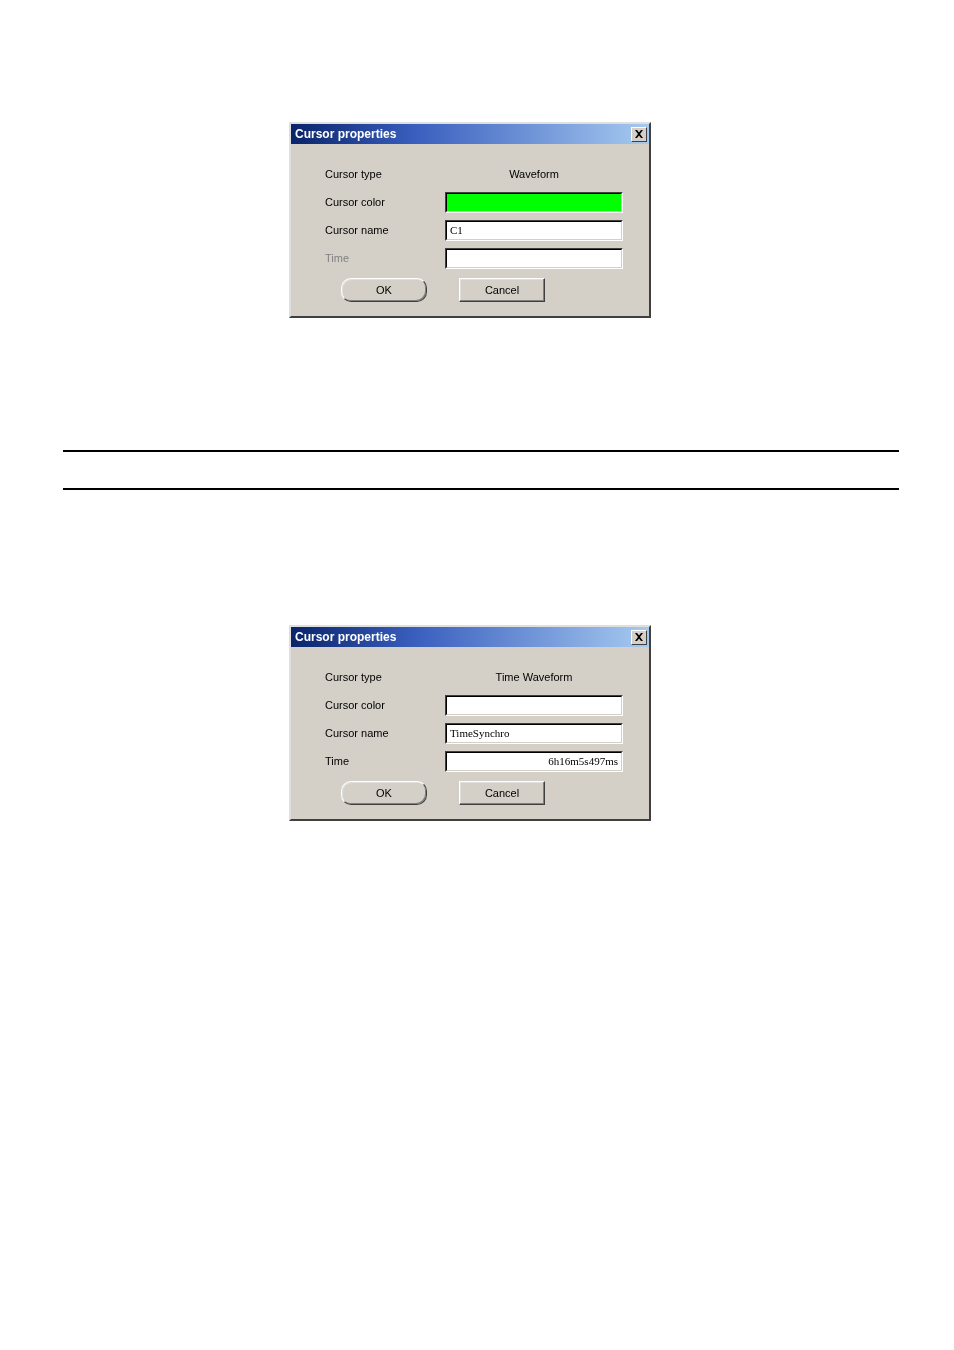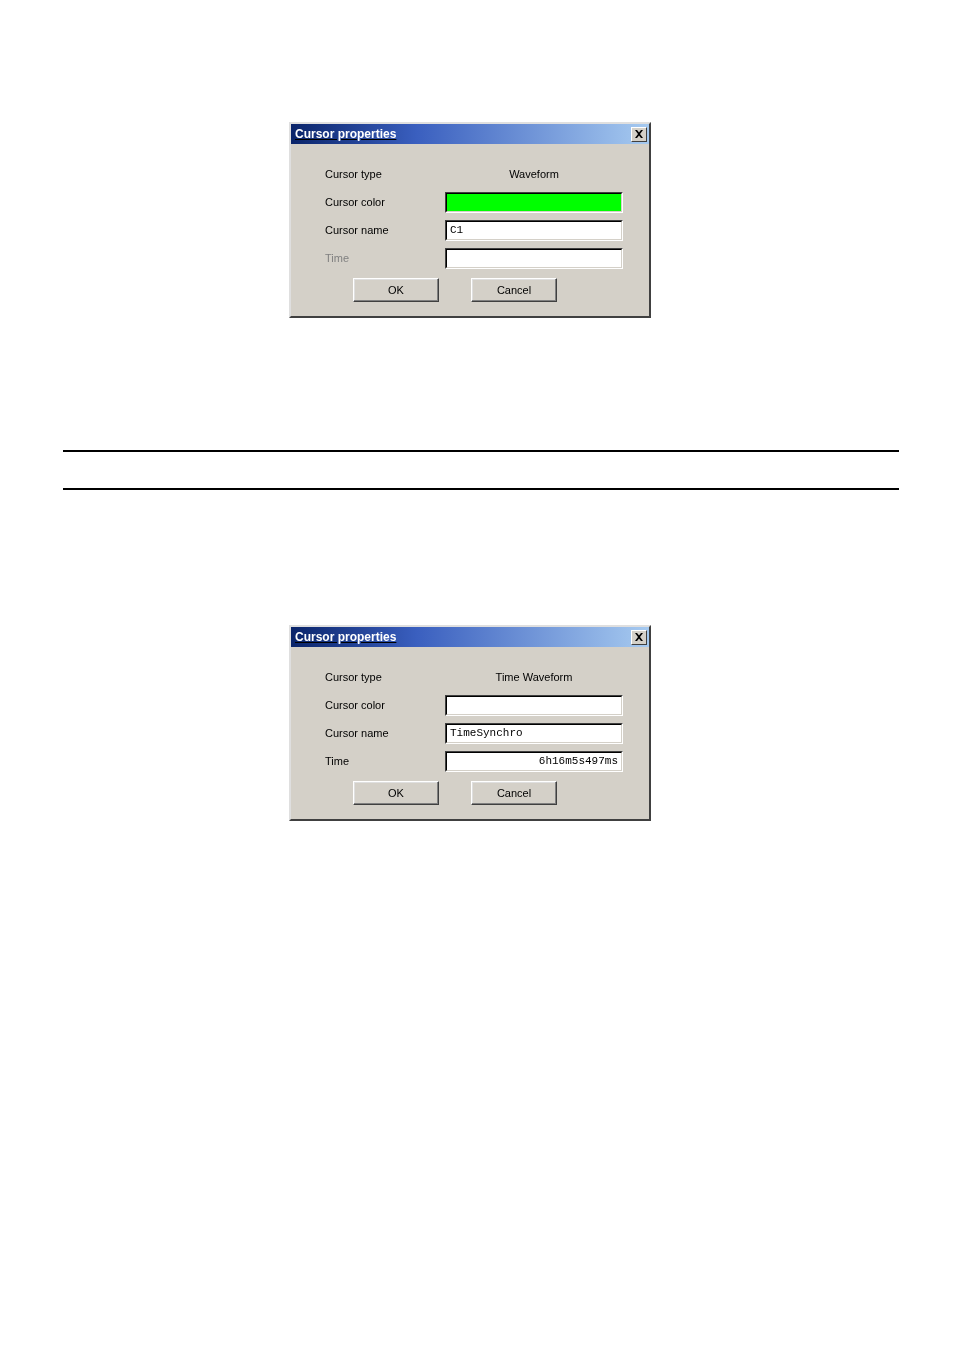--- a/index.html
+++ b/index.html
@@ -29,21 +29,20 @@
     border-right: 2px solid #404040;
     border-bottom: 2px solid #404040;
   }
   .titlebar {
     height: 20px;
     background: linear-gradient(to right, #0a246a 0%, #3a5fbf 35%, #a6caf0 100%);
     display: flex;
     align-items: center;
     padding: 0 2px 0 4px;
     justify-content: space-between;
-    text-decoration: underline;
   }
   .titlebar-text {
     color: #ffffff;
     font-weight: bold;
     font-size: 12px;
   }
   .close-btn {
     width: 16px;
     height: 15px;
     background: #d4d0c8;
@@ -107,21 +106,21 @@
     padding: 0;
   }
   .text-input-inner {
     width: 100%;
     height: 100%;
     border-top: 1px solid #000;
     border-left: 1px solid #000;
     border-right: 1px solid #d4d0c8;
     border-bottom: 1px solid #d4d0c8;
     background: #ffffff;
-    font-family: Liberation Mono, monospace;
+    font-family: Liberation Serif, serif;
     font-size: 11px;
     padding: 0 3px;
     outline: none;
     display:flex;
     align-items:center;
   }
   .text-input-inner.right { justify-content:flex-end;text-align:center; }
   .button-row {
     display: flex;
     gap: 0;
@@ -137,21 +136,21 @@
     border-right: 1px solid #404040;
     border-bottom: 1px solid #404040;
     box-shadow: inset -1px -1px 0 #808080, inset 1px 1px 0 #dfdfdf;
     display: flex;
     align-items: center;
     justify-content: center;
     cursor: pointer;
     font-family: inherit;
     font-size: 11px;
   }
-  .btn-ok { margin-left: 48px; }
+  .btn-ok { margin-left: 36px; border-radius: 10px; }
   .btn-cancel { margin-left: 32px; }
 </style>
 </head>
 <body>
 
 <div class="hr" style="top:450px;"></div>
 <div class="hr" style="top:488px;"></div>
 
 <div class="dialog" style="left:289px; top:122px;">
   <div class="titlebar">

